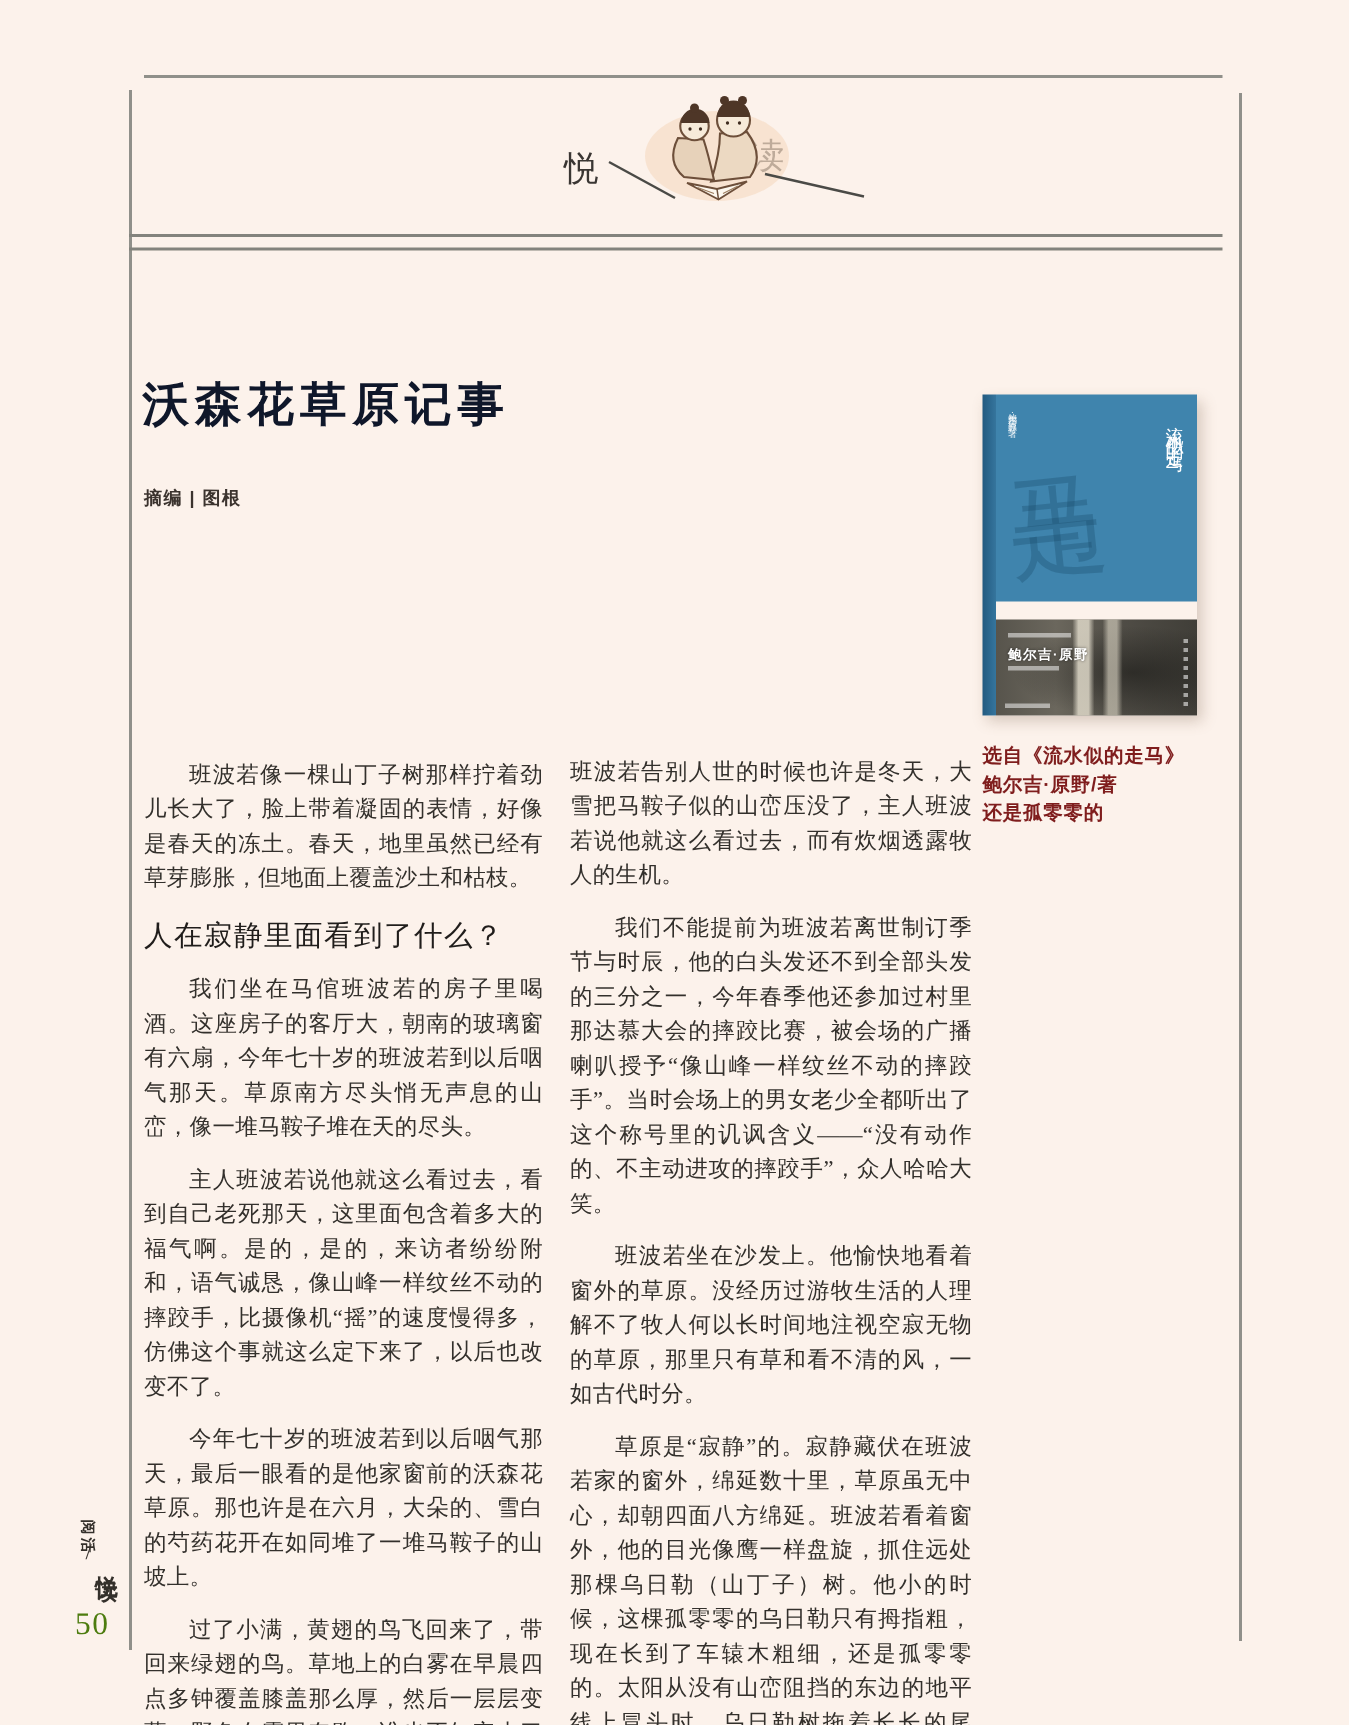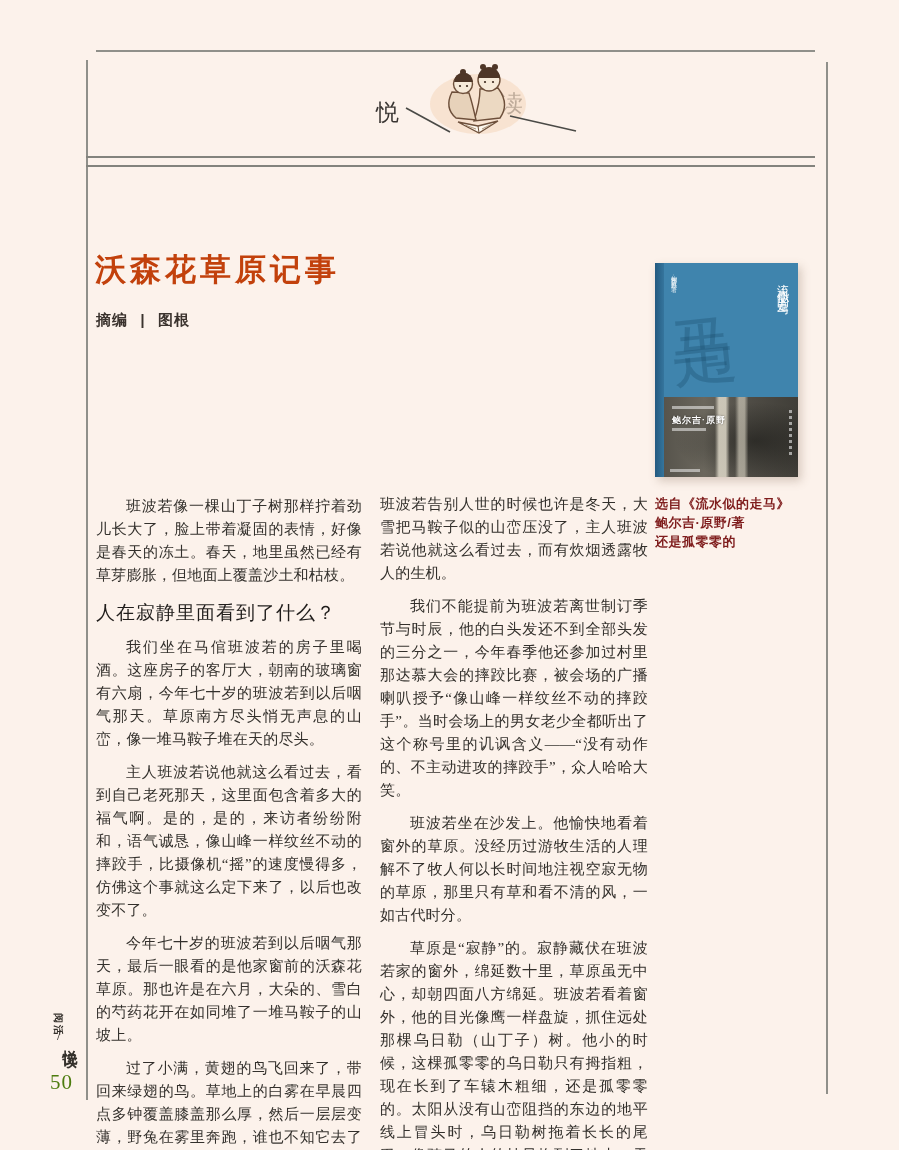--- a/index.html
+++ b/index.html
@@ -22,26 +22,26 @@
   .hdr-char {
     position:absolute; font-size:23px; color:#3a3633; letter-spacing:1px;
     font-family:"Liberation Serif", serif;
   }
   #yue { left:376px; top:97px; }
   #du  { left:500px; top:88px; }
   .illus { position:absolute; left:386px; top:58px; width:240px; height:88px; }
   
   .title {
     position:absolute; left:95px; top:249px; margin:0;
-    font-size:31px; font-weight:700; letter-spacing:4px; color:#c2410c;
+    font-size:31px; font-weight:700; letter-spacing:4px; color:#0f172a;
   }
   .byline {
-    position:absolute; left:96px; top:311px; margin:0;
-    font-family:Liberation Mono, monospace;
-    font-size:15px; font-weight:700; color:#3b332e; letter-spacing:1px;
+    position:absolute; left:96px; top:324px; margin:0;
+    font-family:Liberation Sans, sans-serif;
+    font-size:12px; font-weight:700; color:#3b332e; letter-spacing:1px;
   }
   
   .book {
     position:absolute; left:655px; top:263px; width:143px; height:214px;
     box-shadow:3px 4px 9px rgba(120,90,70,.28);
   }
   .book .spine {
     position:absolute; left:0; top:0; width:9px; height:100%; z-index:2;
     background:linear-gradient(90deg,#235a80,#35759d);
   }
@@ -55,21 +55,21 @@
     position:absolute; right:7px; top:11px; writing-mode:vertical-rl;
     font-size:12px; letter-spacing:4px; color:#ffffff;
     font-family:"Liberation Serif", serif;
   }
   .cover-author-small {
     position:absolute; left:5px; top:8px; writing-mode:vertical-rl;
     font-size:6px; letter-spacing:1px; color:rgba(255,255,255,.9);
     font-family:"Liberation Sans", sans-serif;
   }
   .photo {
-    position:absolute; left:9px; right:0; bottom:0; height:80px; overflow:hidden;
+    position:absolute; left:9px; right:0; bottom:0; height:64px; overflow:hidden;
     background-image:
       linear-gradient(90deg, rgba(0,0,0,0) 38%, rgba(222,216,200,.85) 41%, rgba(222,216,200,.85) 46%, rgba(0,0,0,0) 49%, rgba(0,0,0,0) 53%, rgba(205,199,183,.7) 56%, rgba(205,199,183,.7) 60%, rgba(0,0,0,0) 63%),
       radial-gradient(ellipse at 68% 55%, rgba(15,15,13,.5), rgba(0,0,0,0) 62%),
       linear-gradient(90deg,#57544c,#6b675d 30%,#504d46 62%,#403e38);
     padding-left: 24px;
   }
   .photo-deco { position:absolute; background:rgba(255,255,255,.5); }
   .photo-author {
     position:absolute; left:8px; top:17px; font-size:9px; font-weight:700;
     color:#fff; letter-spacing:1px; font-family:"Liberation Sans", sans-serif;
@@ -84,21 +84,21 @@
   .caption p {
     margin:0 0 4px; font-family:"Liberation Sans", sans-serif;
     font-size:13px; font-weight:700; line-height:15px; color:#7f1d1d;
     letter-spacing:.5px;
   }
   
   .col { position:absolute; }
   #left-col  { left:96px;  top:494px; width:266px; }
   #right-col { left:380px; top:492px; width:268px; }
   .col p {
-    margin:1px 0 10px; text-indent:2em;
+    margin:12px 0 10px; text-indent:2em;
     font-size:15px; line-height:23px; text-align:justify;
     color:#33302c; letter-spacing:.2px;
   }
   .col p.no-indent { text-indent:0; }
   .section-heading {
     margin:13px 0 10px; font-size:19px; font-weight:400;
     letter-spacing:1px; color:#201d1b;
   }
   
   .sb { position:absolute; color:#34302b; }

